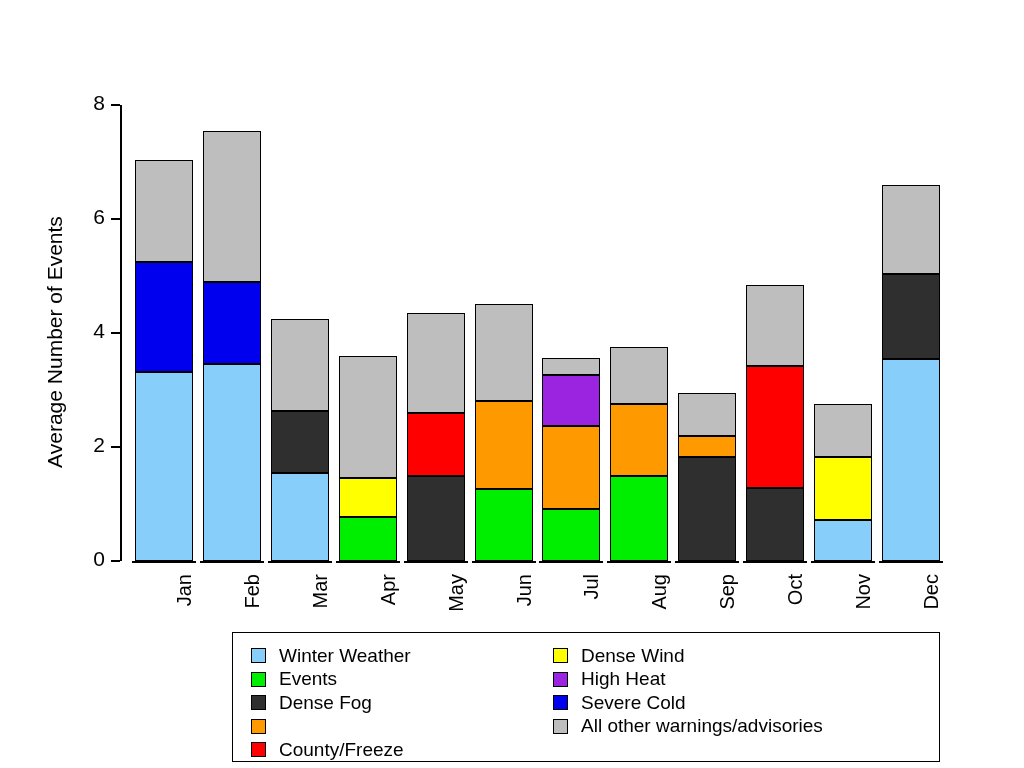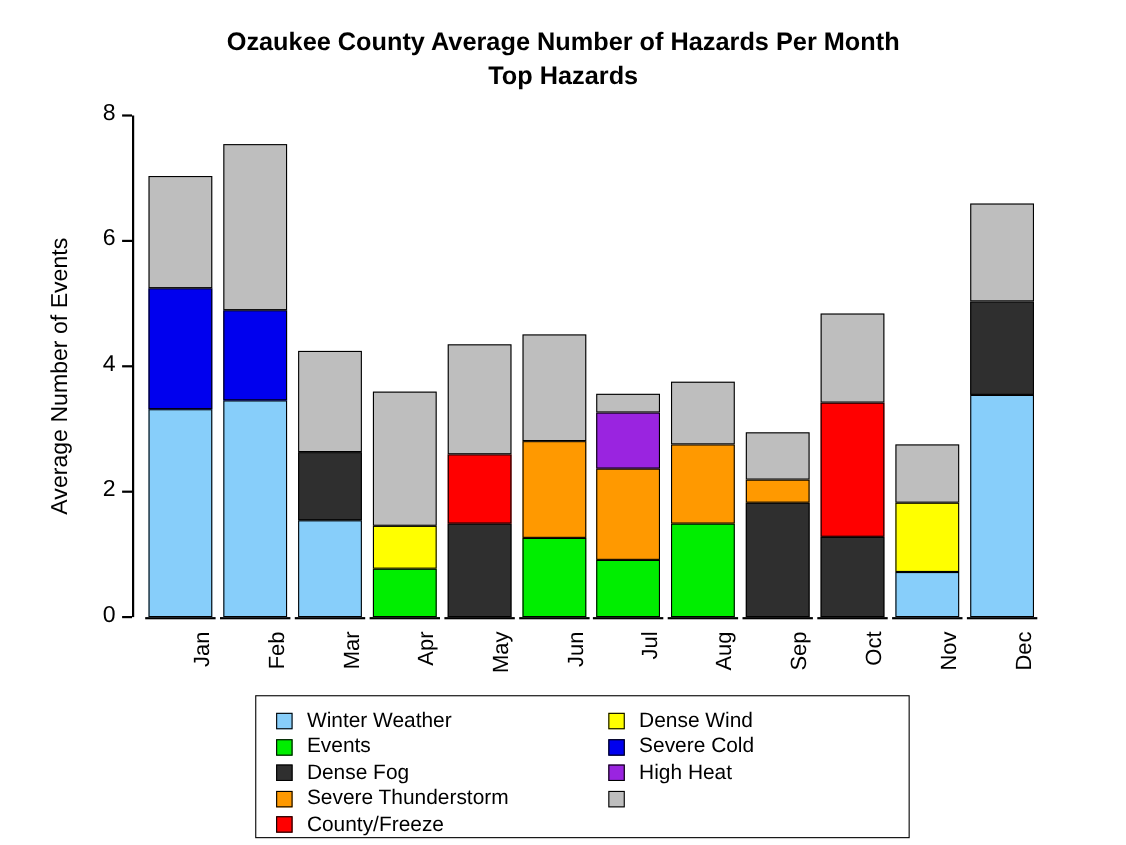--- a/index.html
+++ b/index.html
@@ -111,21 +111,21 @@
     width: 100%;
     box-sizing: border-box;
     border: 1.6px solid #000;
   }
 
   
   .legend {
     position: absolute;
     left: 232px;
     top: 632px;
-    width: 595px;
+    width: 708px;
     height: 130px;
     border: 1.7px solid #000;
     background: #fff;
     box-sizing: border-box;
   }
   .legend-col {
     position: absolute;
     top: 11px;
   }
   .legend-col.col1 { left: 18px; }
@@ -148,24 +148,20 @@
     font-size: 19px;
     line-height: 20px;
     white-space: nowrap;
   }
 </style>
 </head>
 <body>
 
 <div id="chart-root">
 
-  <div class="chart-title">
-    <span>Ozaukee County Average Number of Hazards Per Month</span>
-    <span class="line2">Top Hazards</span>
-  </div>
 
   <div class="ylabel">Average Number of Events</div>
 
   <div class="plot">
     <div class="yaxis-line"></div>
     <div id="yticks">
         <div class="ytick" style="bottom: 4px;">
           <span class="ytick-label">0</span>
         </div>
         <div class="ytick" style="bottom: 118px;">
@@ -283,39 +279,39 @@
         <div class="legend-item">
           <span class="legend-swatch" style="background: rgb(0, 238, 0);"></span>
           <span class="legend-text">Events</span>
         </div>
         <div class="legend-item">
           <span class="legend-swatch" style="background: rgb(47, 47, 47);"></span>
           <span class="legend-text">Dense Fog</span>
         </div>
         <div class="legend-item">
           <span class="legend-swatch" style="background: rgb(255, 153, 0);"></span>
-          <span class="legend-text">Severe Thunderstorm</span>
         </div>
         <div class="legend-item">
           <span class="legend-swatch" style="background: rgb(255, 0, 0);"></span>
           <span class="legend-text">County/Freeze</span>
         </div>
       </div>
     <div class="legend-col col2" id="legend-col2">
         <div class="legend-item">
           <span class="legend-swatch" style="background: rgb(255, 255, 0);"></span>
           <span class="legend-text">Dense Wind</span>
         </div>
         <div class="legend-item">
+          <span class="legend-swatch" style="background: rgb(154, 36, 224);"></span>
+          <span class="legend-text">High Heat</span>
+        </div>
+        <div class="legend-item">
           <span class="legend-swatch" style="background: rgb(0, 0, 238);"></span>
           <span class="legend-text">Severe Cold</span>
         </div>
         <div class="legend-item">
-          <span class="legend-swatch" style="background: rgb(154, 36, 224);"></span>
-          <span class="legend-text">High Heat</span>
-        </div>
-        <div class="legend-item">
           <span class="legend-swatch" style="background: rgb(190, 190, 190);"></span>
+          <span class="legend-text">All other warnings/advisories</span>
         </div>
       </div>
   </div>
 
 </div>
 
 </body></html>

